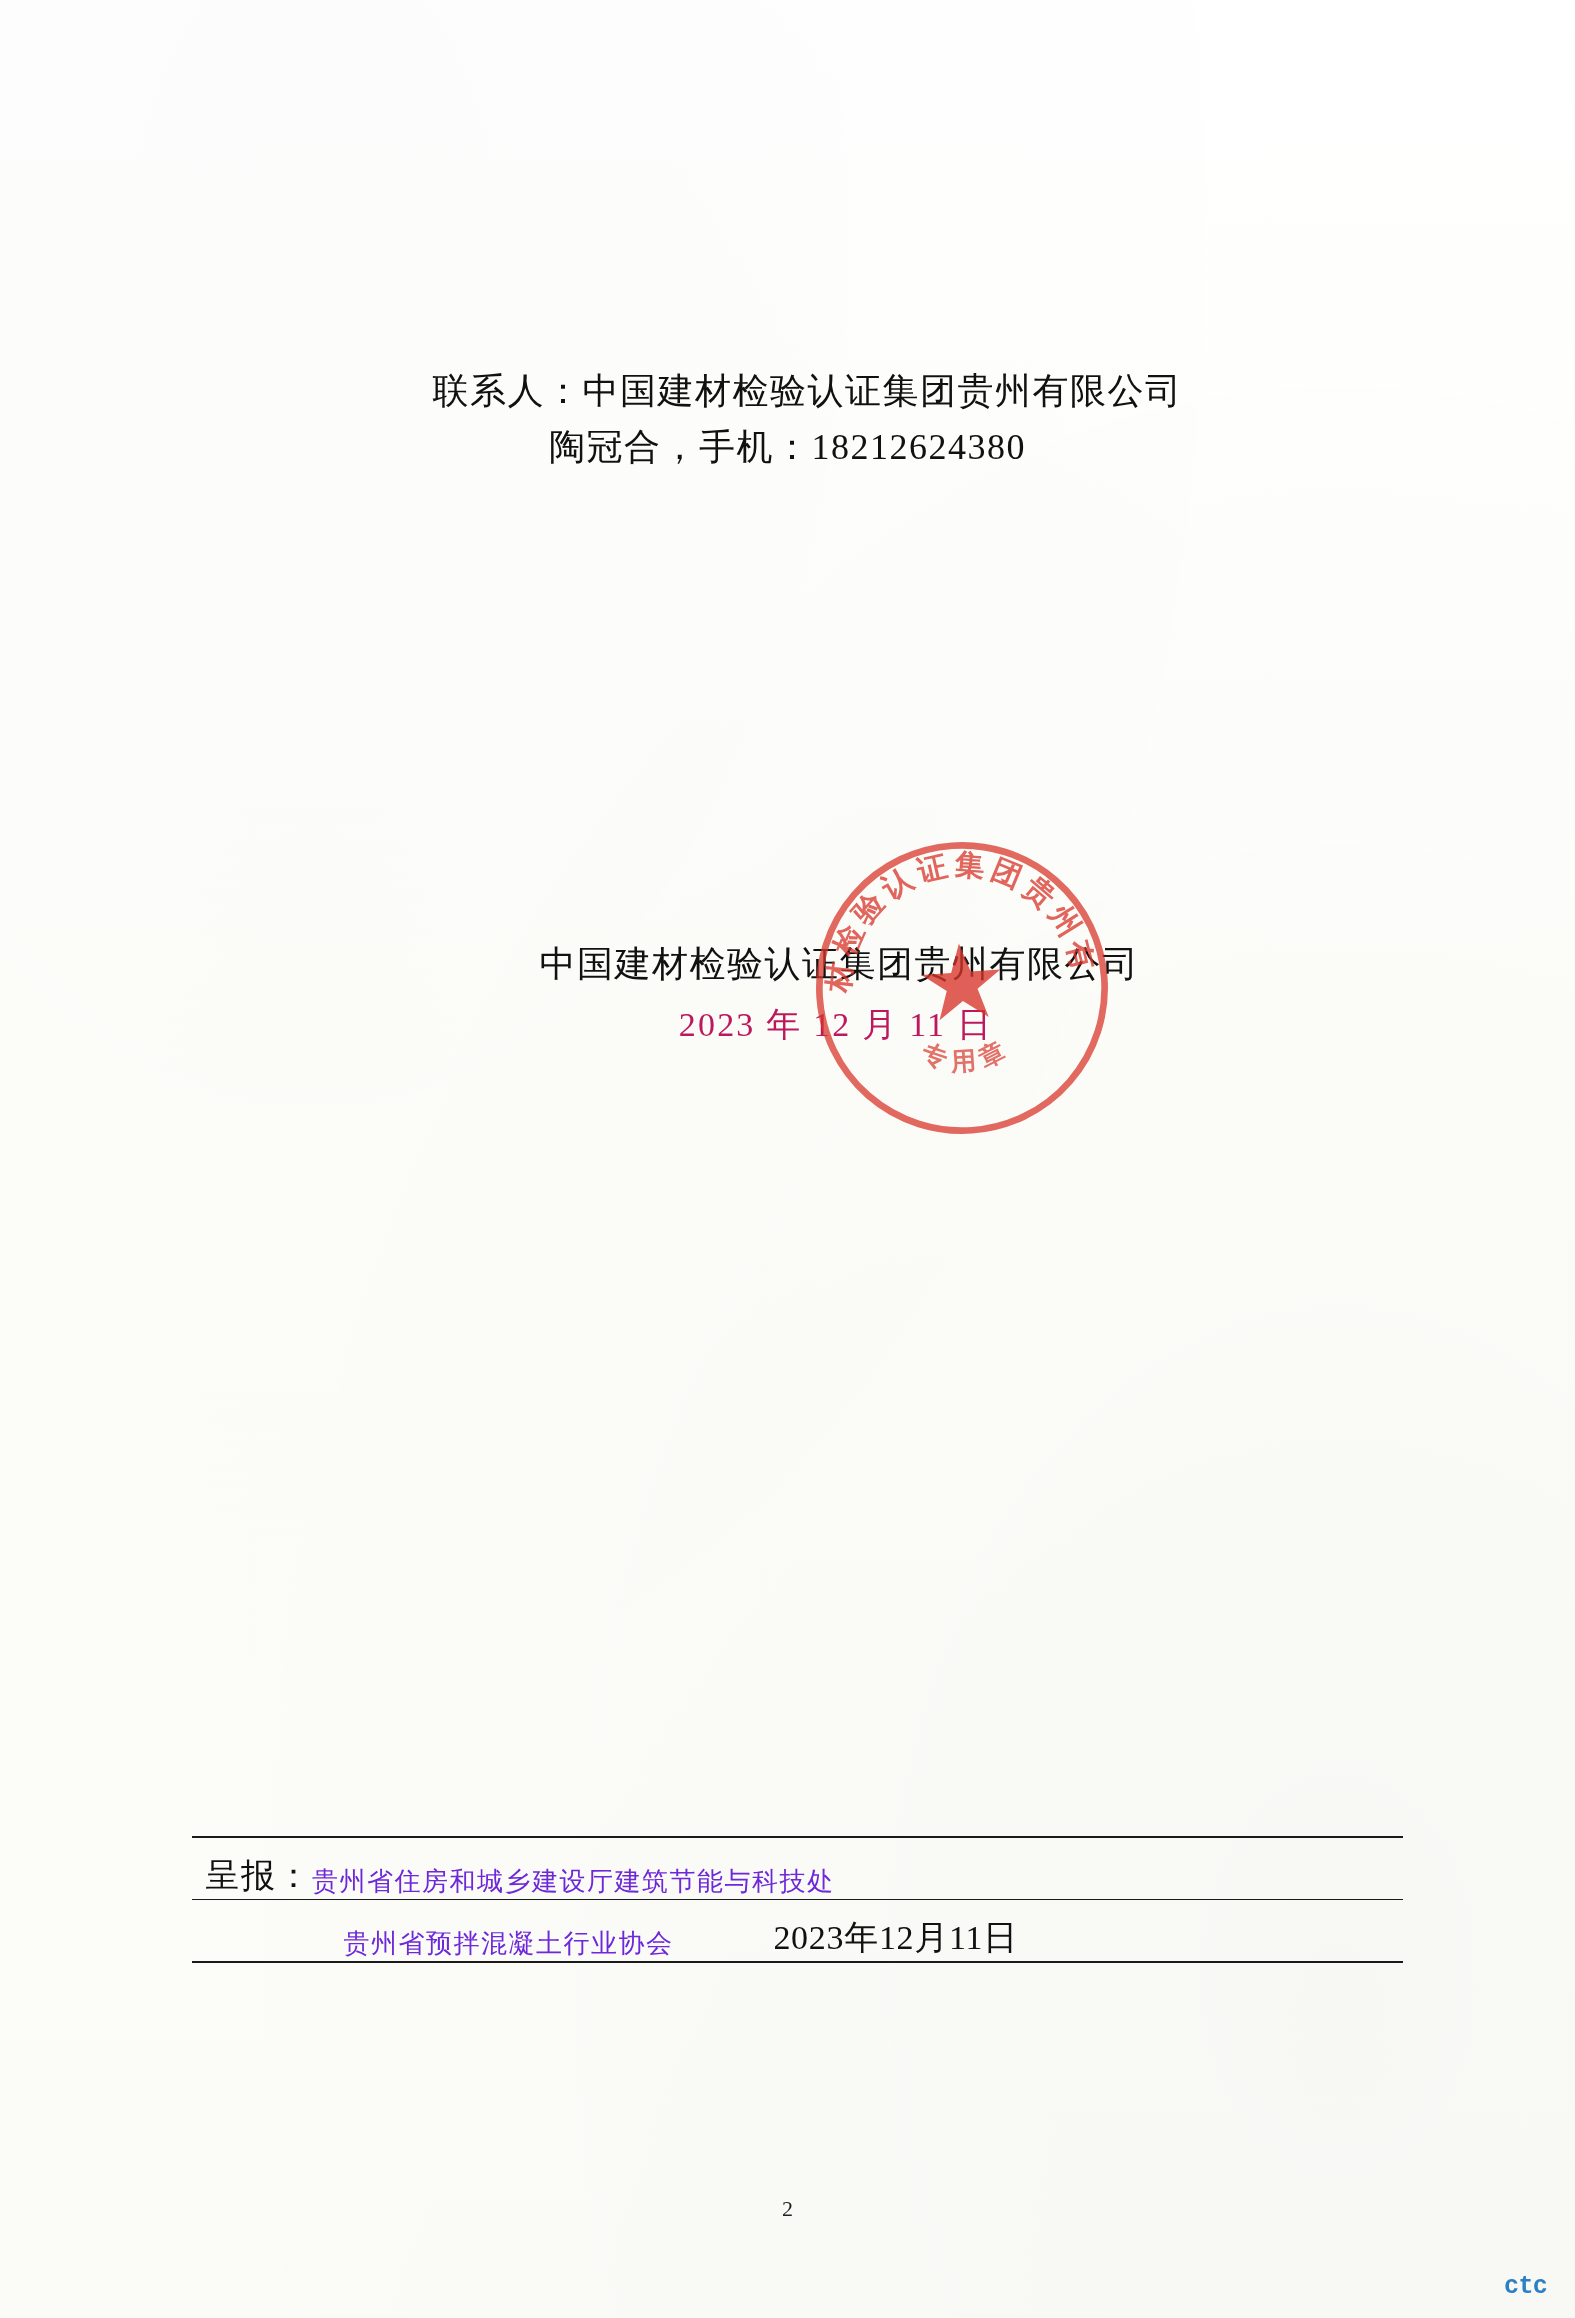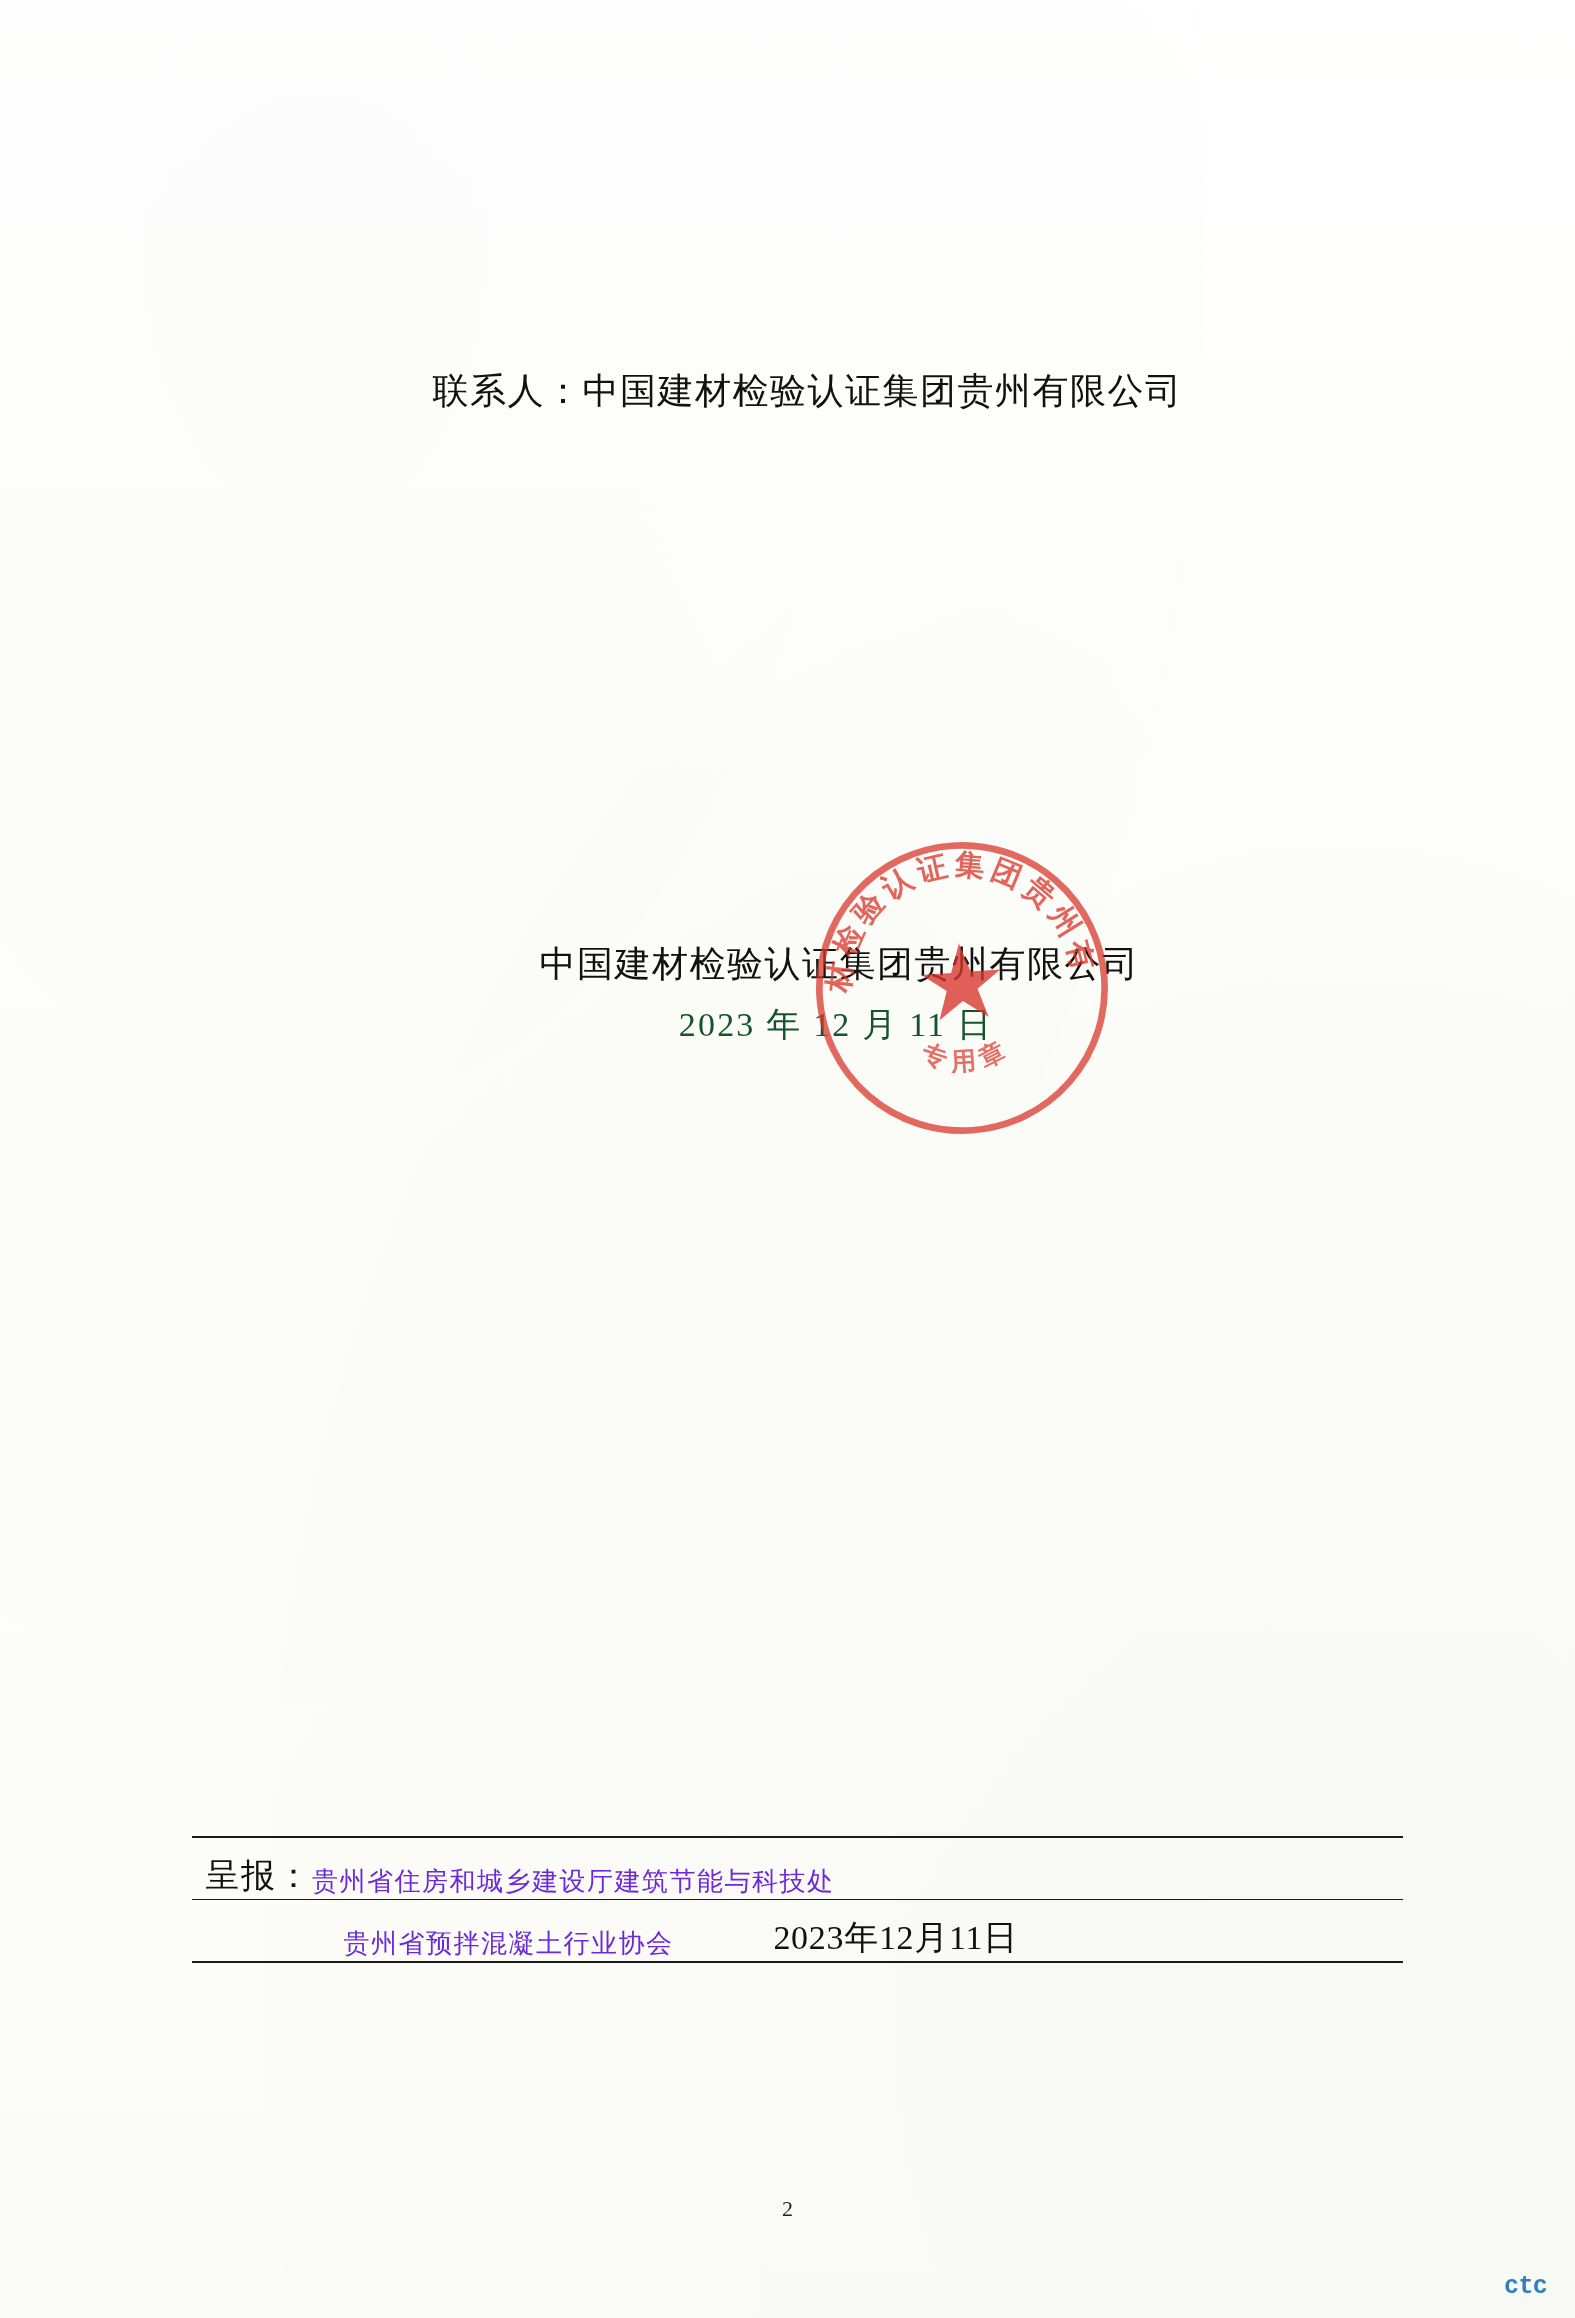--- a/index.html
+++ b/index.html
@@ -68,21 +68,21 @@
   .sign-org {
     font-size: 36px;
     letter-spacing: 1.5px;
     color: #111;
     padding-left: 104px;
     white-space: pre;
   }
   .sign-date {
     font-size: 34px;
     letter-spacing: 2.2px;
-    color: #14532d;
+    color: #be185d;
     padding-left: 97px;
     margin-top: 13.4px;
     white-space: pre;
   }
 
   
   .seal {
     position: absolute;
     left: 806px;
     top: 832px;
@@ -160,20 +160,21 @@
 </style>
 </head>
 <body>
 
 <div class="page">
 
   <div class="paper-tint"></div>
 
   <div class="contact-block">
     <div class="contact-line first">联系人：中国建材检验认证集团贵州有限公司</div>
+    <div class="contact-line">陶冠合，手机：18212624380</div>
   </div>
 
 
   <div class="signature-block">
     <div class="sign-org">中国建材检验认证集团贵州有限公司</div>
     <div class="sign-date">2023 年 12 月 11 日</div>
   </div>
 
   <div class="seal">
     <svg width="312" height="312" viewBox="0 0 420 420" xmlns="http://www.w3.org/2000/svg">

